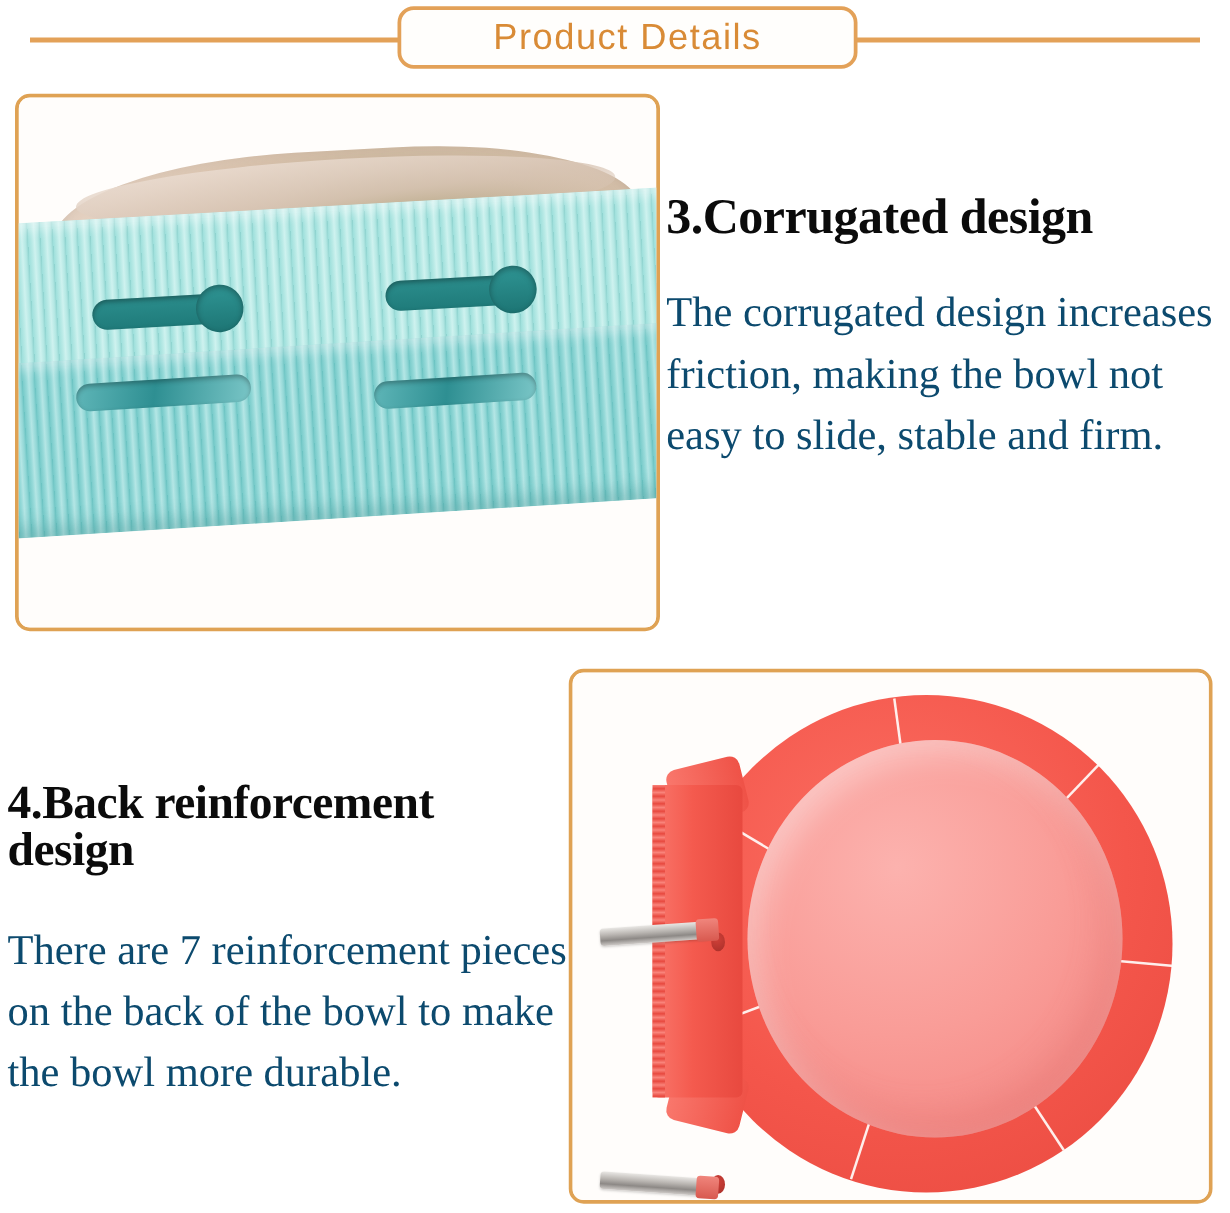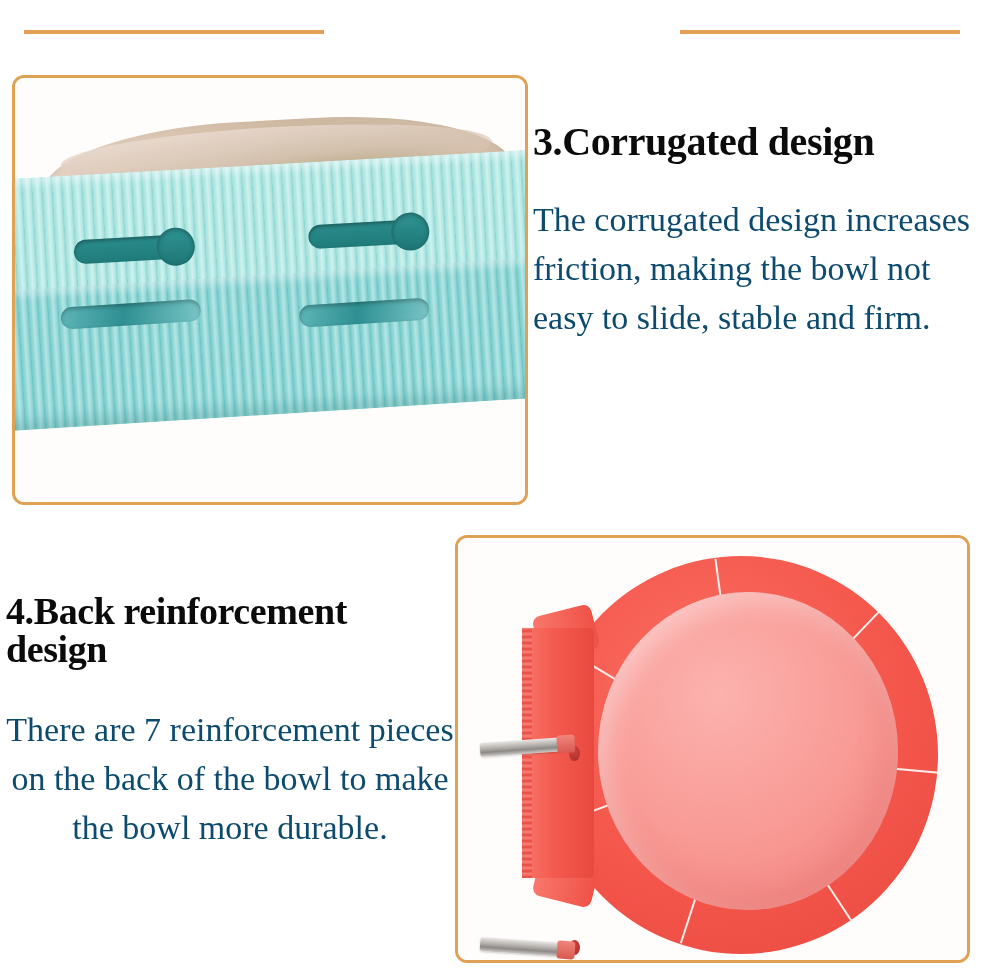--- a/index.html
+++ b/index.html
@@ -253,21 +253,21 @@
     top: -2px;
     width: 18px;
     height: 18px;
     border-radius: 3px;
     background: linear-gradient(180deg, #f0857c 0%, #d8594f 100%);
   }
   .bolt.b1 { left: -42px; top: 112px; transform: rotate(-4deg); }
   .bolt.b2 { left: -42px; top: 312px; transform: rotate(4deg); }
 
   
-  .text-block { position: absolute; }
+  .text-block { position: absolute; margin-top: 31px; }
   #text-corrugated { left: 533px; top: 120px; width: 448px; }
   #text-reinforcement { left: 6px; top: 592px; width: 448px; }
 
   .block-heading {
     font-family: "Liberation Serif", "DejaVu Serif", serif;
     font-weight: bold;
     color: #0b0b0b;
     margin: 0;
   }
   #text-corrugated .block-heading {
@@ -282,28 +282,31 @@
   }
   .block-body {
     font-family: "Liberation Serif", "DejaVu Serif", serif;
     font-weight: normal;
     color: #0c4a6e;
     font-size: 34px;
     line-height: 49px;
     margin: 0;
   }
   #text-corrugated .block-body { margin-top: 31px; }
-  #text-reinforcement .block-body { margin-top: 37px; text-align: center; }
+  #text-reinforcement .block-body { margin-top: 37px; }
 </style>
 </head>
 <body>
 
 <div class="header-banner">
   <div class="header-rule left"></div>
   <div class="header-rule right"></div>
+  <div class="header-badge">
+    <span class="header-badge-text">Product Details</span>
+  </div>
 </div>
 
 <div class="photo-frame" id="panel-corrugated">
   <div class="photo-stage">
     <div class="teal-scene">
 
       <div class="steel-bowl"></div>
 
       <div class="teal-band upper">
         <div class="keyhole k1"></div>

